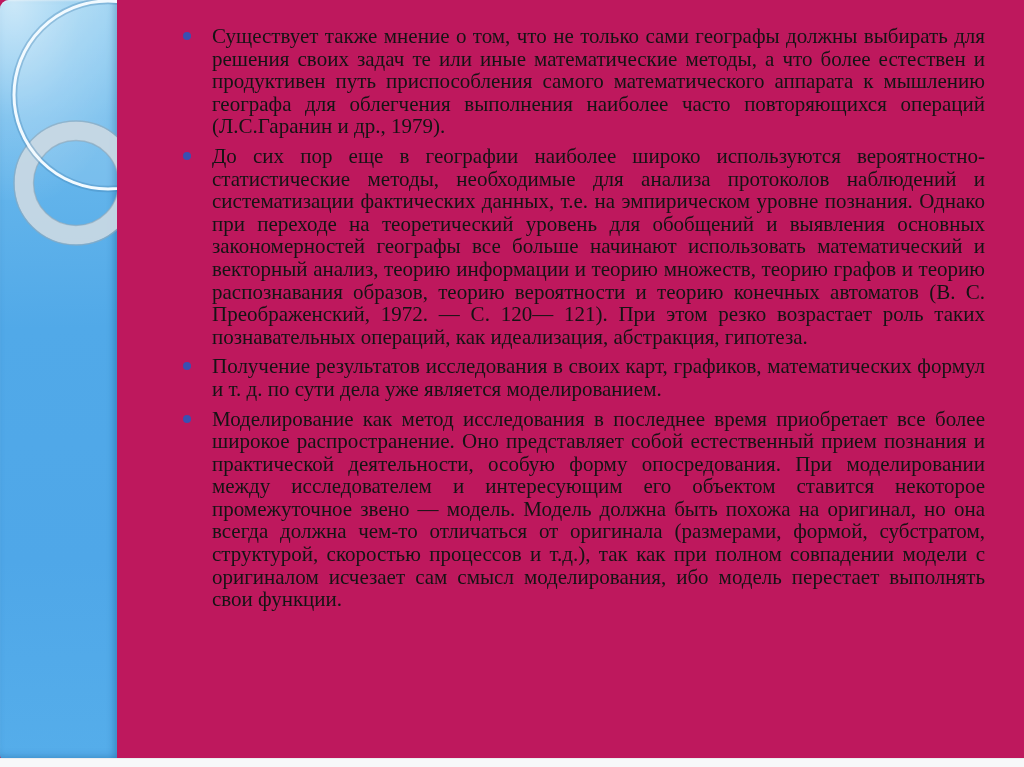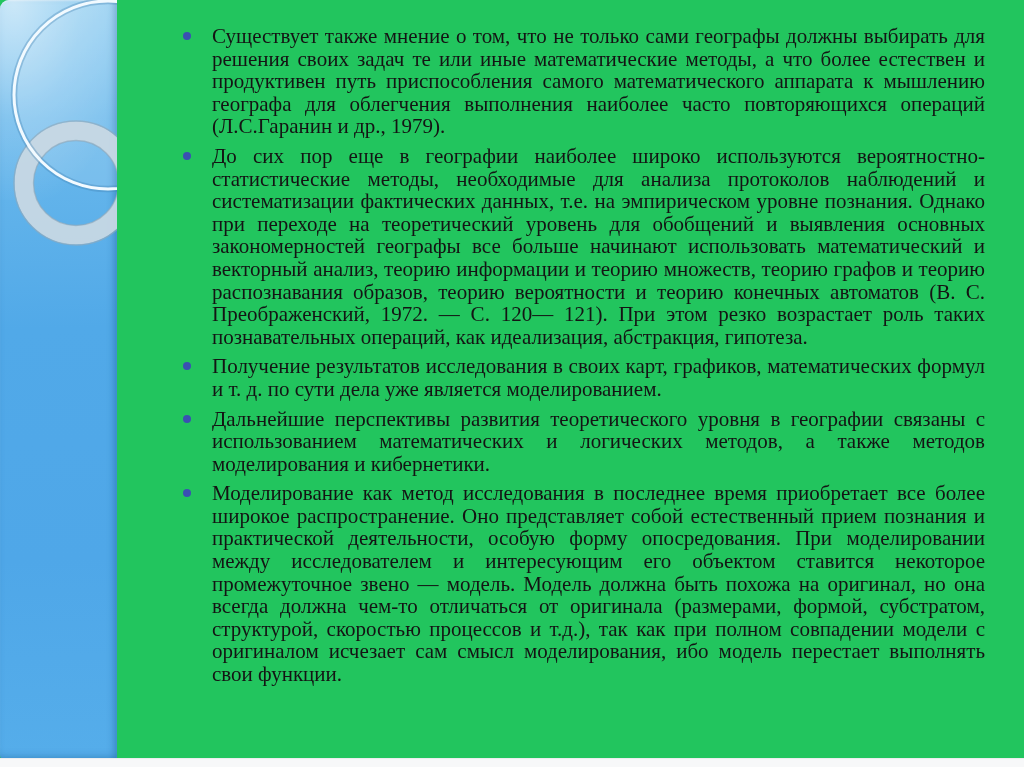--- a/index.html
+++ b/index.html
@@ -4,21 +4,21 @@
 <style>
   html, body {
     margin: 0;
     padding: 0;
     background: #ffffff;
   }
   .slide {
     position: relative;
     width: 1024px;
     height: 767px;
-    background: #22c55e;
+    background: #be185d;
     overflow: hidden;
     font-family: "Liberation Serif", serif;
   }
 
   
   .sidebar {
     position: absolute;
     left: 0;
     top: 0;
     width: 117px;
@@ -120,24 +120,20 @@
     <div class="bullet-item">
       <span class="bullet-dot"></span>
       <span>До сих пор еще в географии наиболее широко используются вероятностно-статистические методы, необходимые для анализа протоколов наблюдений и систематизации фактических данных, т.е. на эмпирическом уровне познания. Однако при переходе на теоретический уровень для обобщений и выявления основных закономерностей географы все больше начинают использовать математический и векторный анализ, теорию информации и теорию множеств, теорию графов и теорию распознавания образов, теорию вероятности и теорию конечных автоматов (В. С. Преображенский, 1972. — С. 120— 121). При этом резко возрастает роль таких познавательных операций, как идеализация, абстракция, гипотеза.</span>
     </div>
 
     <div class="bullet-item">
       <span class="bullet-dot"></span>
       <span>Получение результатов исследования в своих карт, графиков, математических формул и т. д. по сути дела уже является моделированием.</span>
     </div>
 
-    <div class="bullet-item">
-      <span class="bullet-dot"></span>
-      <span>Дальнейшие перспективы развития теоретического уровня в географии связаны с использованием математических и логических методов, а также методов моделирования и кибернетики.</span>
-    </div>
 
     <div class="bullet-item">
       <span class="bullet-dot"></span>
       <span>Моделирование как метод исследования в последнее время приобретает все более широкое распространение. Оно представляет собой естественный прием познания и практической деятельности, особую форму опосредования. При моделировании между исследователем и интересующим его объектом ставится некоторое промежуточное звено — модель. Модель должна быть похожа на оригинал, но она всегда должна чем-то отличаться от оригинала (размерами, формой, субстратом, структурой, скоростью процессов и т.д.), так как при полном совпадении модели с оригиналом исчезает сам смысл моделирования, ибо модель перестает выполнять свои функции.</span>
     </div>
 
   </div>
 
   <div class="bottom-strip"></div>
 

